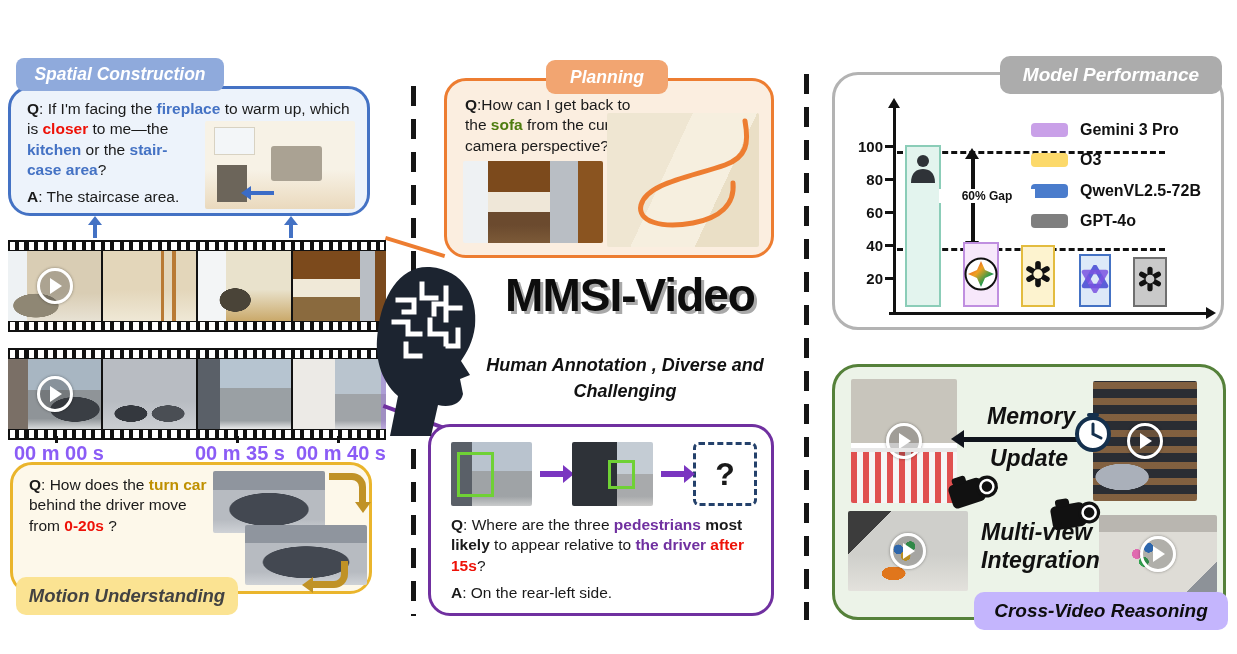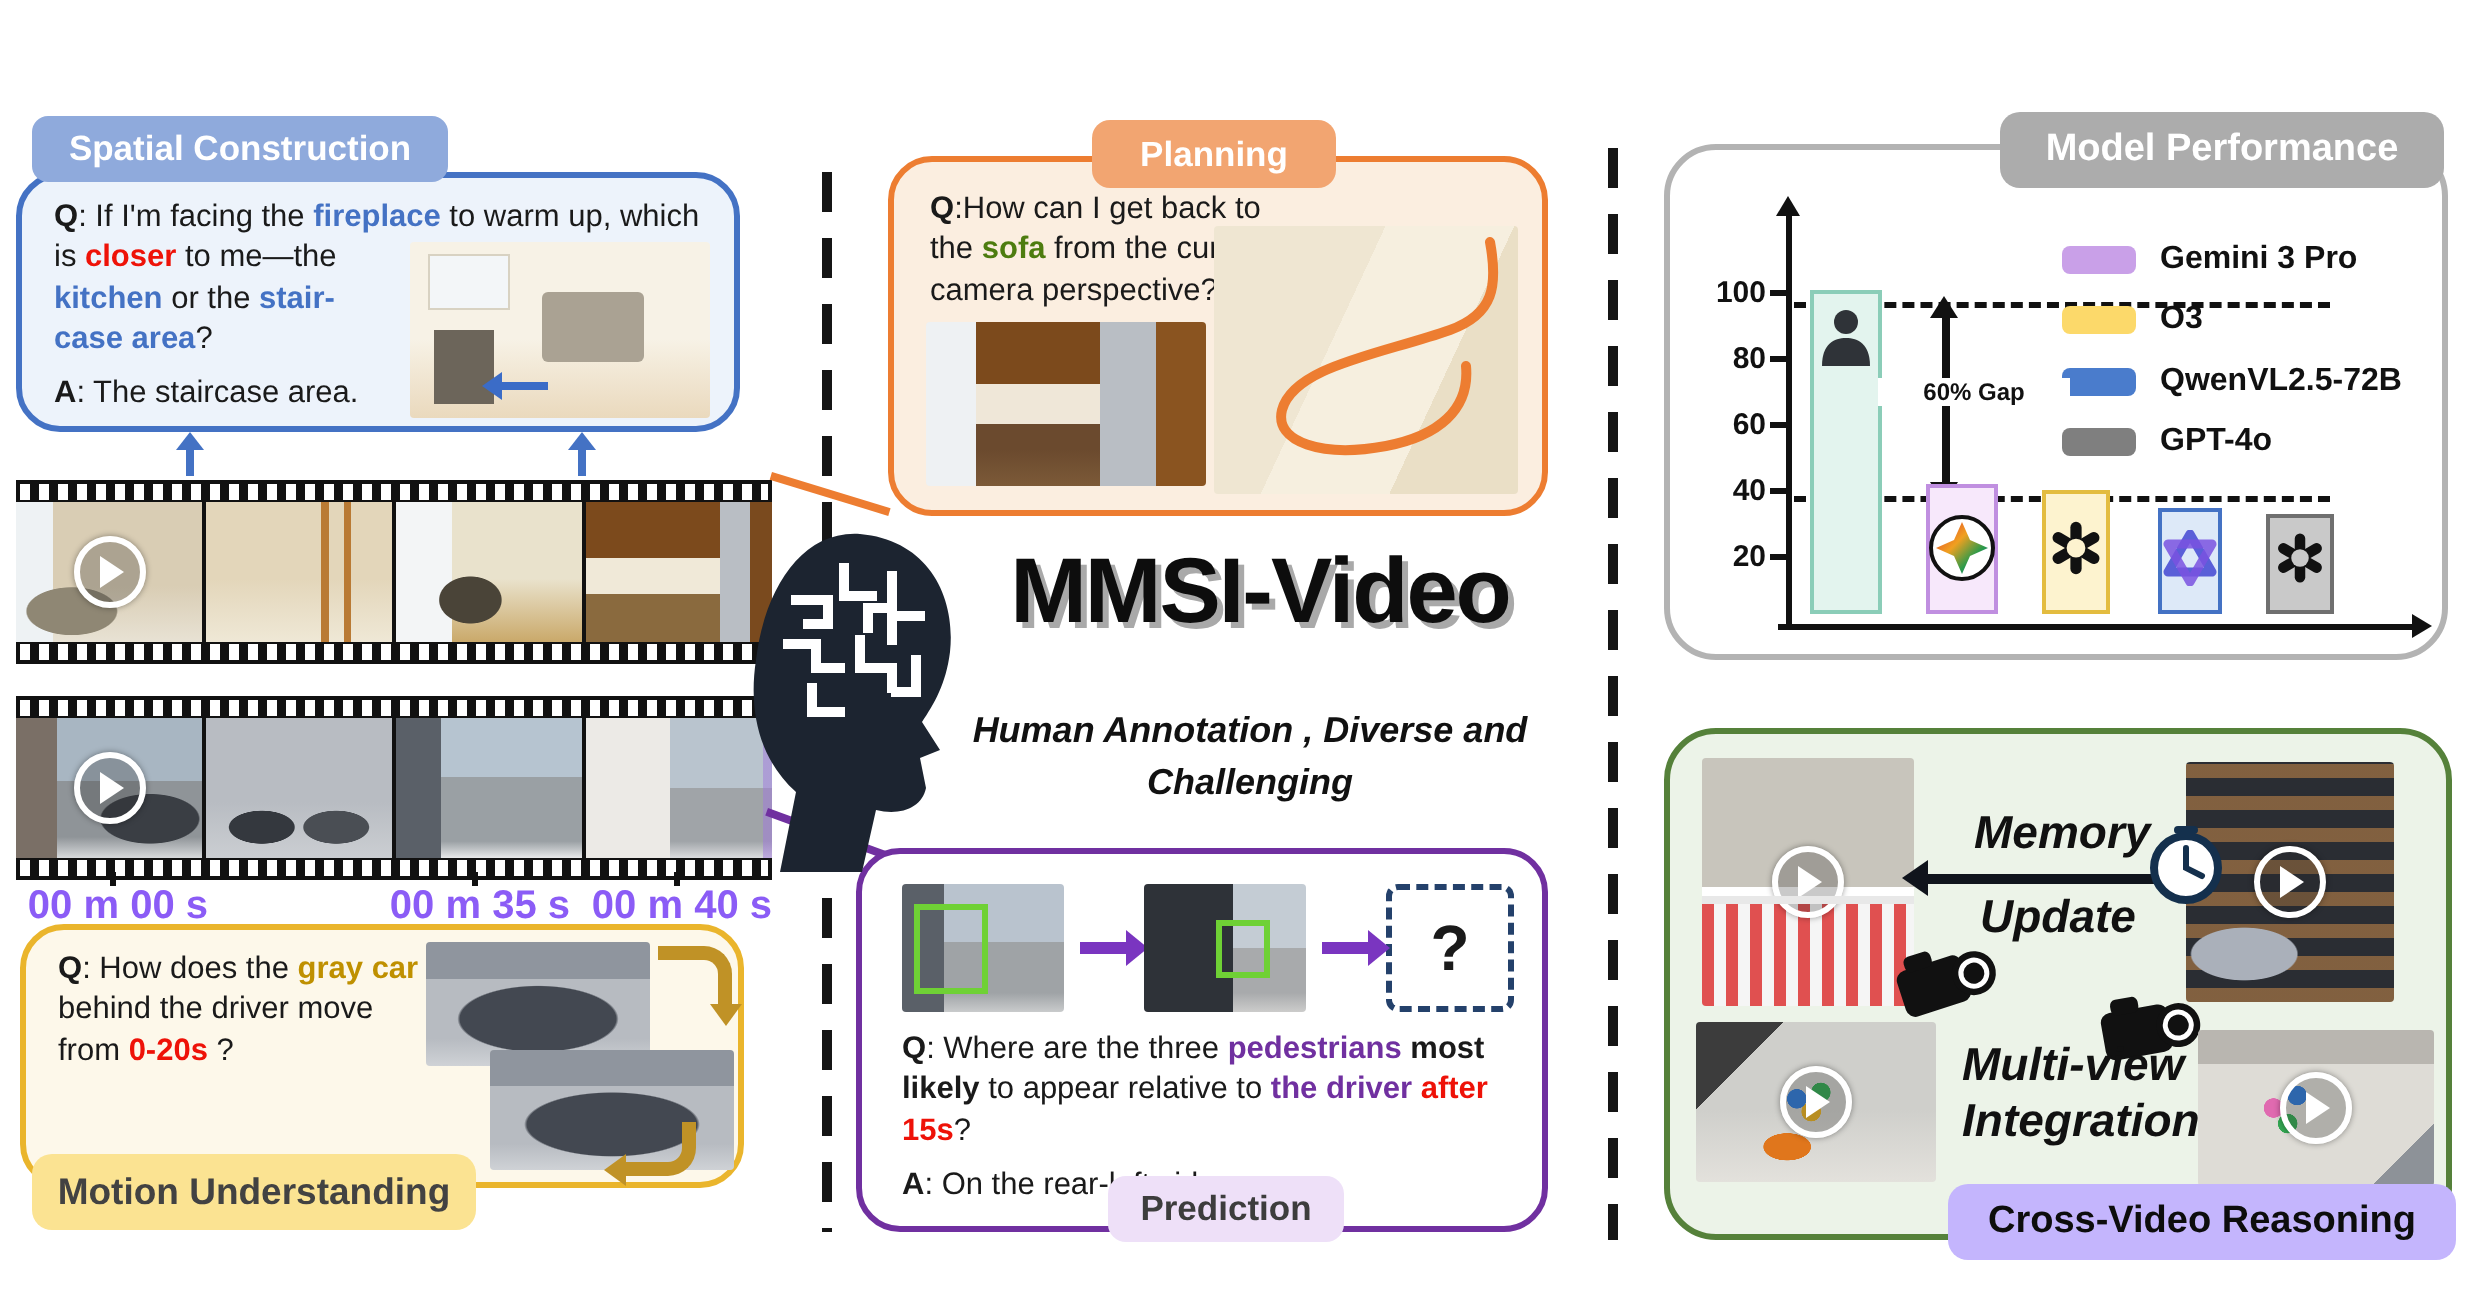--- a/index.html
+++ b/index.html
@@ -1,20 +1,20 @@
 <!DOCTYPE html>
 <html><head>
 <meta charset="utf-8">
 <style>
   html,body{margin:0;padding:0;background:#fff;}
   .canvas{position:relative;width:1237px;height:654px;background:#fff;overflow:hidden;
           font-family:"Liberation Sans",sans-serif;color:#1a1a1a;}
   
   .panel{position:absolute;border-radius:22px;box-sizing:border-box;}
-  .badge{position:absolute;z-index:6;font-weight:bold;text-align:center;
+  .badge{position:absolute;z-index:6;font-weight:bold;font-style:italic;text-align:center;
          border-radius:9px;box-sizing:border-box;}
   .qa{font-size:15.5px;line-height:1.32;}
   .qlab{font-weight:bold;}
   .kw-blue{color:#4472c4;font-weight:bold;}
   .kw-red{color:#ee1208;font-weight:bold;}
   .kw-orange{color:#4d7c0f;font-weight:bold;}
   .kw-gold{color:#bf9000;font-weight:bold;}
   .kw-purple{color:#7030a0;font-weight:bold;}
   .kw-bold{font-weight:bold;}
   
@@ -232,21 +232,21 @@
 
   <div class="tick" style="left:55px;top:436px;"></div>
   <div class="tick" style="left:236px;top:436px;"></div>
   <div class="tick" style="left:337px;top:436px;"></div>
   <div class="tstamp" style="left:8px;top:442px;">00 m 00 s</div>
   <div class="tstamp" style="left:189px;top:442px;">00 m 35 s</div>
   <div class="tstamp" style="left:290px;top:442px;">00 m 40 s</div>
 
   <div class="panel motion-panel">
     <div class="qa motion-text">
-      <span class="qlab">Q</span><span>: How does the </span><span class="kw-gold">gray car</span><span> behind the driver move from </span><span class="kw-red">0-20s</span><span> ?</span>
+      <span class="qlab">Q</span><span>: How does the </span><span class="kw-gold">turn car</span><span> behind the driver move from </span><span class="kw-red">0-20s</span><span> ?</span>
     </div>
     <div class="car-img" style="left:200px;top:6px;width:112px;height:62px;"></div>
     <div class="car-img" style="left:232px;top:60px;width:122px;height:60px;"></div>
     <div class="gold-arr-tr" style="left:316px;top:8px;"></div>
     <div class="gold-arr-bl" style="left:300px;top:96px;"></div>
   </div>
   <div class="badge motion-badge">Motion Understanding</div>
 
   <div class="divider" style="left:411px;top:86px;height:530px;"></div>
   <div class="divider" style="left:804px;top:74px;height:546px;"></div>
@@ -295,21 +295,20 @@
       <div class="p-arrow"></div>
       <div class="qbox">?</div>
     </div>
     <div class="qa">
       <span class="qlab">Q</span><span>: Where are the three </span><span class="kw-purple">pedestrians</span><span> </span><span class="kw-bold">most likely</span><span> to appear relative to </span><span class="kw-purple">the driver</span><span> </span><span class="kw-red">after 15s</span><span>?</span>
       <div style="margin-top:7px;">
         <span class="qlab">A</span><span>: On the rear-left side.</span>
       </div>
     </div>
   </div>
-  <div class="badge prediction-badge">Prediction</div>
 
   <div class="badge model-badge">Model Performance</div>
 
   <div class="panel model-panel">
     <div class="axis-y"></div>
     <div class="axis-x"></div>
 
     <div class="ytick" style="top:63px;">100</div>
     <div class="ytick" style="top:96px;">80</div>
     <div class="ytick" style="top:129px;">60</div>

